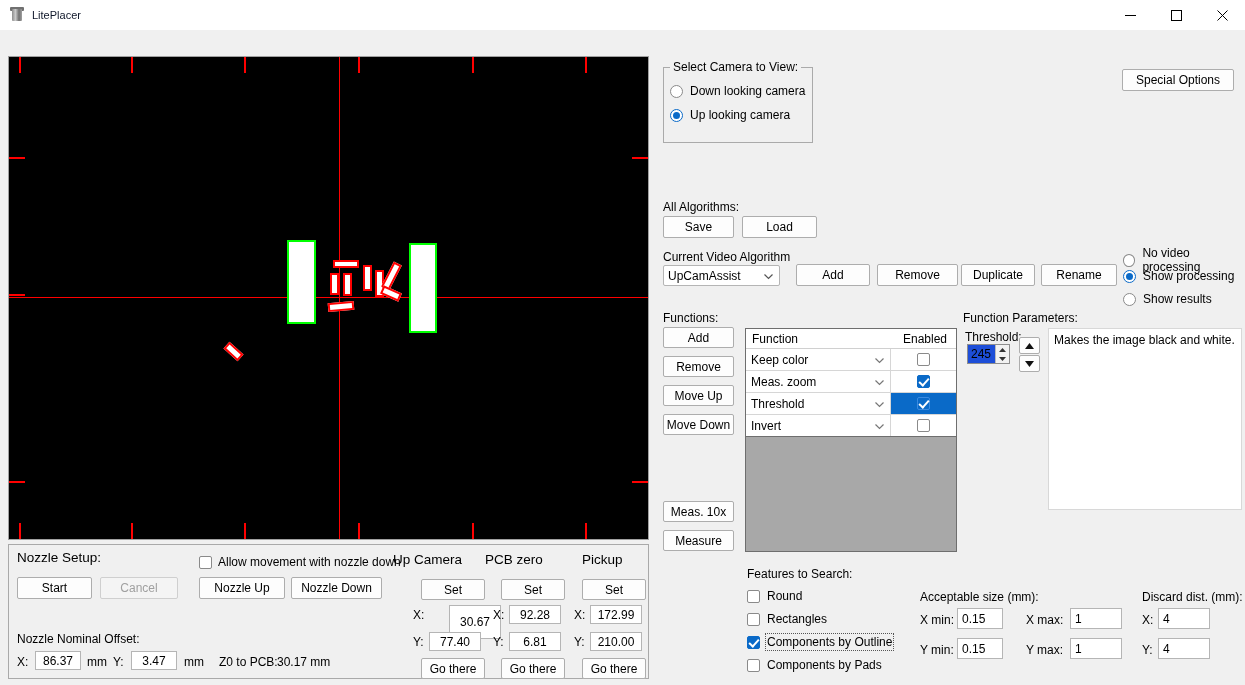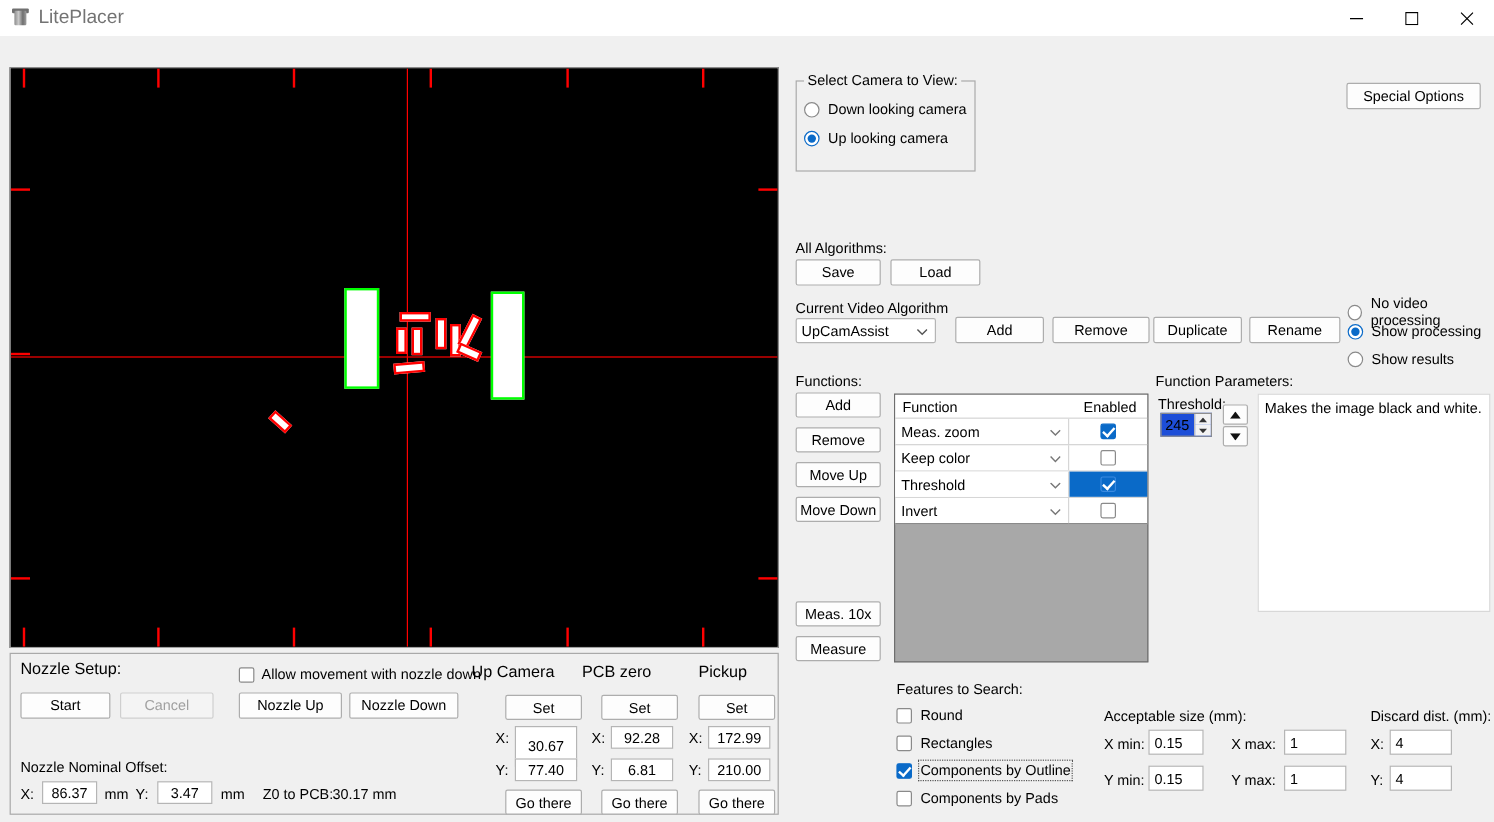--- a/index.html
+++ b/index.html
@@ -26,21 +26,21 @@
   }
   .title-icon .body {
     position:absolute; left:3px; top:2px; width:10px; height:12px;
     background: linear-gradient(to right, #8d8d8d 0%, #c9c9c9 35%, #6f6f6f 70%, #a0a0a0 100%);
     border-radius: 1px;
   }
   .title-icon .cap {
     position:absolute; left:1px; top:0px; width:14px; height:4px;
     background:#707070; border-radius:1px;
   }
-  .title-text { font-size: 16px; color:#737373; }
+  .title-text { font-size: 11px; color:#0f172a; }
   .wincontrols { position:absolute; right:0; top:0; height:30px; display:flex; }
   .wc {
     width: 46px; height: 30px; display:flex; align-items:center; justify-content:center;
     background: transparent;
   }
   .wc svg { display:block; }
 
   
   .tabstrip {
     position:absolute; left:0; top:30px; width:1245px; height:23px;
@@ -276,21 +276,21 @@
     <span class="lbl" style="position:absolute;left:78px;top:110px;">mm</span>
     <span class="lbl" style="position:absolute;left:104px;top:110px;">Y:</span>
     <div class="tbox center" style="position:absolute;left:122px;top:106px;width:46px;height:19px;">3.47</div>
     <span class="lbl" style="position:absolute;left:175px;top:110px;">mm</span>
     <span class="lbl" style="position:absolute;left:210px;top:110px;">Z0 to PCB:</span>
     <span class="lbl" style="position:absolute;left:268px;top:110px;">30.17 mm</span>
 
     <span class="lbl-lg" style="position:absolute;left:384px;top:7px;">Up Camera</span>
     <div class="btn" style="position:absolute;left:412px;top:34px;width:64px;height:21px;">Set</div>
     <span class="lbl" style="position:absolute;left:404px;top:63px;">X:</span>
-    <div class="tbox center" style="position:absolute;left:420px;top:60px;width:52px;height:34px;">30.67</div>
+    <div class="tbox center" style="position:absolute;left:440px;top:60px;width:52px;height:34px;">30.67</div>
     <span class="lbl" style="position:absolute;left:404px;top:90px;">Y:</span>
     <div class="tbox center" style="position:absolute;left:420px;top:87px;width:52px;height:19px;">77.40</div>
     <div class="btn" style="position:absolute;left:412px;top:113px;width:64px;height:21px;">Go there</div>
 
     <span class="lbl-lg" style="position:absolute;left:476px;top:7px;">PCB zero</span>
     <div class="btn" style="position:absolute;left:492px;top:34px;width:64px;height:21px;">Set</div>
     <span class="lbl" style="position:absolute;left:484px;top:63px;">X:</span>
     <div class="tbox center" style="position:absolute;left:500px;top:60px;width:52px;height:19px;">92.28</div>
     <span class="lbl" style="position:absolute;left:484px;top:90px;">Y:</span>
     <div class="tbox center" style="position:absolute;left:500px;top:87px;width:52px;height:19px;">6.81</div>
@@ -359,43 +359,43 @@
   <div class="btn" style="position:absolute;left:663px;top:530px;width:71px;height:21px;">Measure</div>
 
   <div class="ftable" style="left:745px;top:328px;width:212px;height:224px;">
     <div class="thead">
       <div class="th" style="width:145px;">Function</div>
       <div class="th" style="width:65px;padding-left:12px;">Enabled</div>
     </div>
 
     <div class="frow">
       <div class="fcell-name" style="width:145px;">
+        <span>Keep color</span>
+        <span style="position:absolute;right:6px;top:50%;transform:translateY(-50%);">
+          <svg width="9" height="6" viewBox="0 0 9 6">
+              <polyline points="0.5,0.5 4.5,4.5 8.5,0.5" fill="none" stroke="#777" stroke-width="1.2"></polyline>
+            </svg>
+        </span>
+      </div>
+      <div class="fcell-en" style="width:65px;">
+        <span class="cbx"></span>
+      </div>
+    </div>
+
+    <div class="frow">
+      <div class="fcell-name" style="width:145px;">
         <span>Meas. zoom</span>
         <span style="position:absolute;right:6px;top:50%;transform:translateY(-50%);">
           <svg width="9" height="6" viewBox="0 0 9 6">
               <polyline points="0.5,0.5 4.5,4.5 8.5,0.5" fill="none" stroke="#777" stroke-width="1.2"></polyline>
             </svg>
         </span>
       </div>
       <div class="fcell-en" style="width:65px;">
         <span class="cbx checked"></span>
-      </div>
-    </div>
-
-    <div class="frow">
-      <div class="fcell-name" style="width:145px;">
-        <span>Keep color</span>
-        <span style="position:absolute;right:6px;top:50%;transform:translateY(-50%);">
-          <svg width="9" height="6" viewBox="0 0 9 6">
-              <polyline points="0.5,0.5 4.5,4.5 8.5,0.5" fill="none" stroke="#777" stroke-width="1.2"></polyline>
-            </svg>
-        </span>
-      </div>
-      <div class="fcell-en" style="width:65px;">
-        <span class="cbx"></span>
       </div>
     </div>
 
     <div class="frow sel">
       <div class="fcell-name" style="width:145px;">
         <span>Threshold</span>
         <span style="position:absolute;right:6px;top:50%;transform:translateY(-50%);">
           <svg width="9" height="6" viewBox="0 0 9 6">
               <polyline points="0.5,0.5 4.5,4.5 8.5,0.5" fill="none" stroke="#777" stroke-width="1.2"></polyline>
             </svg>

